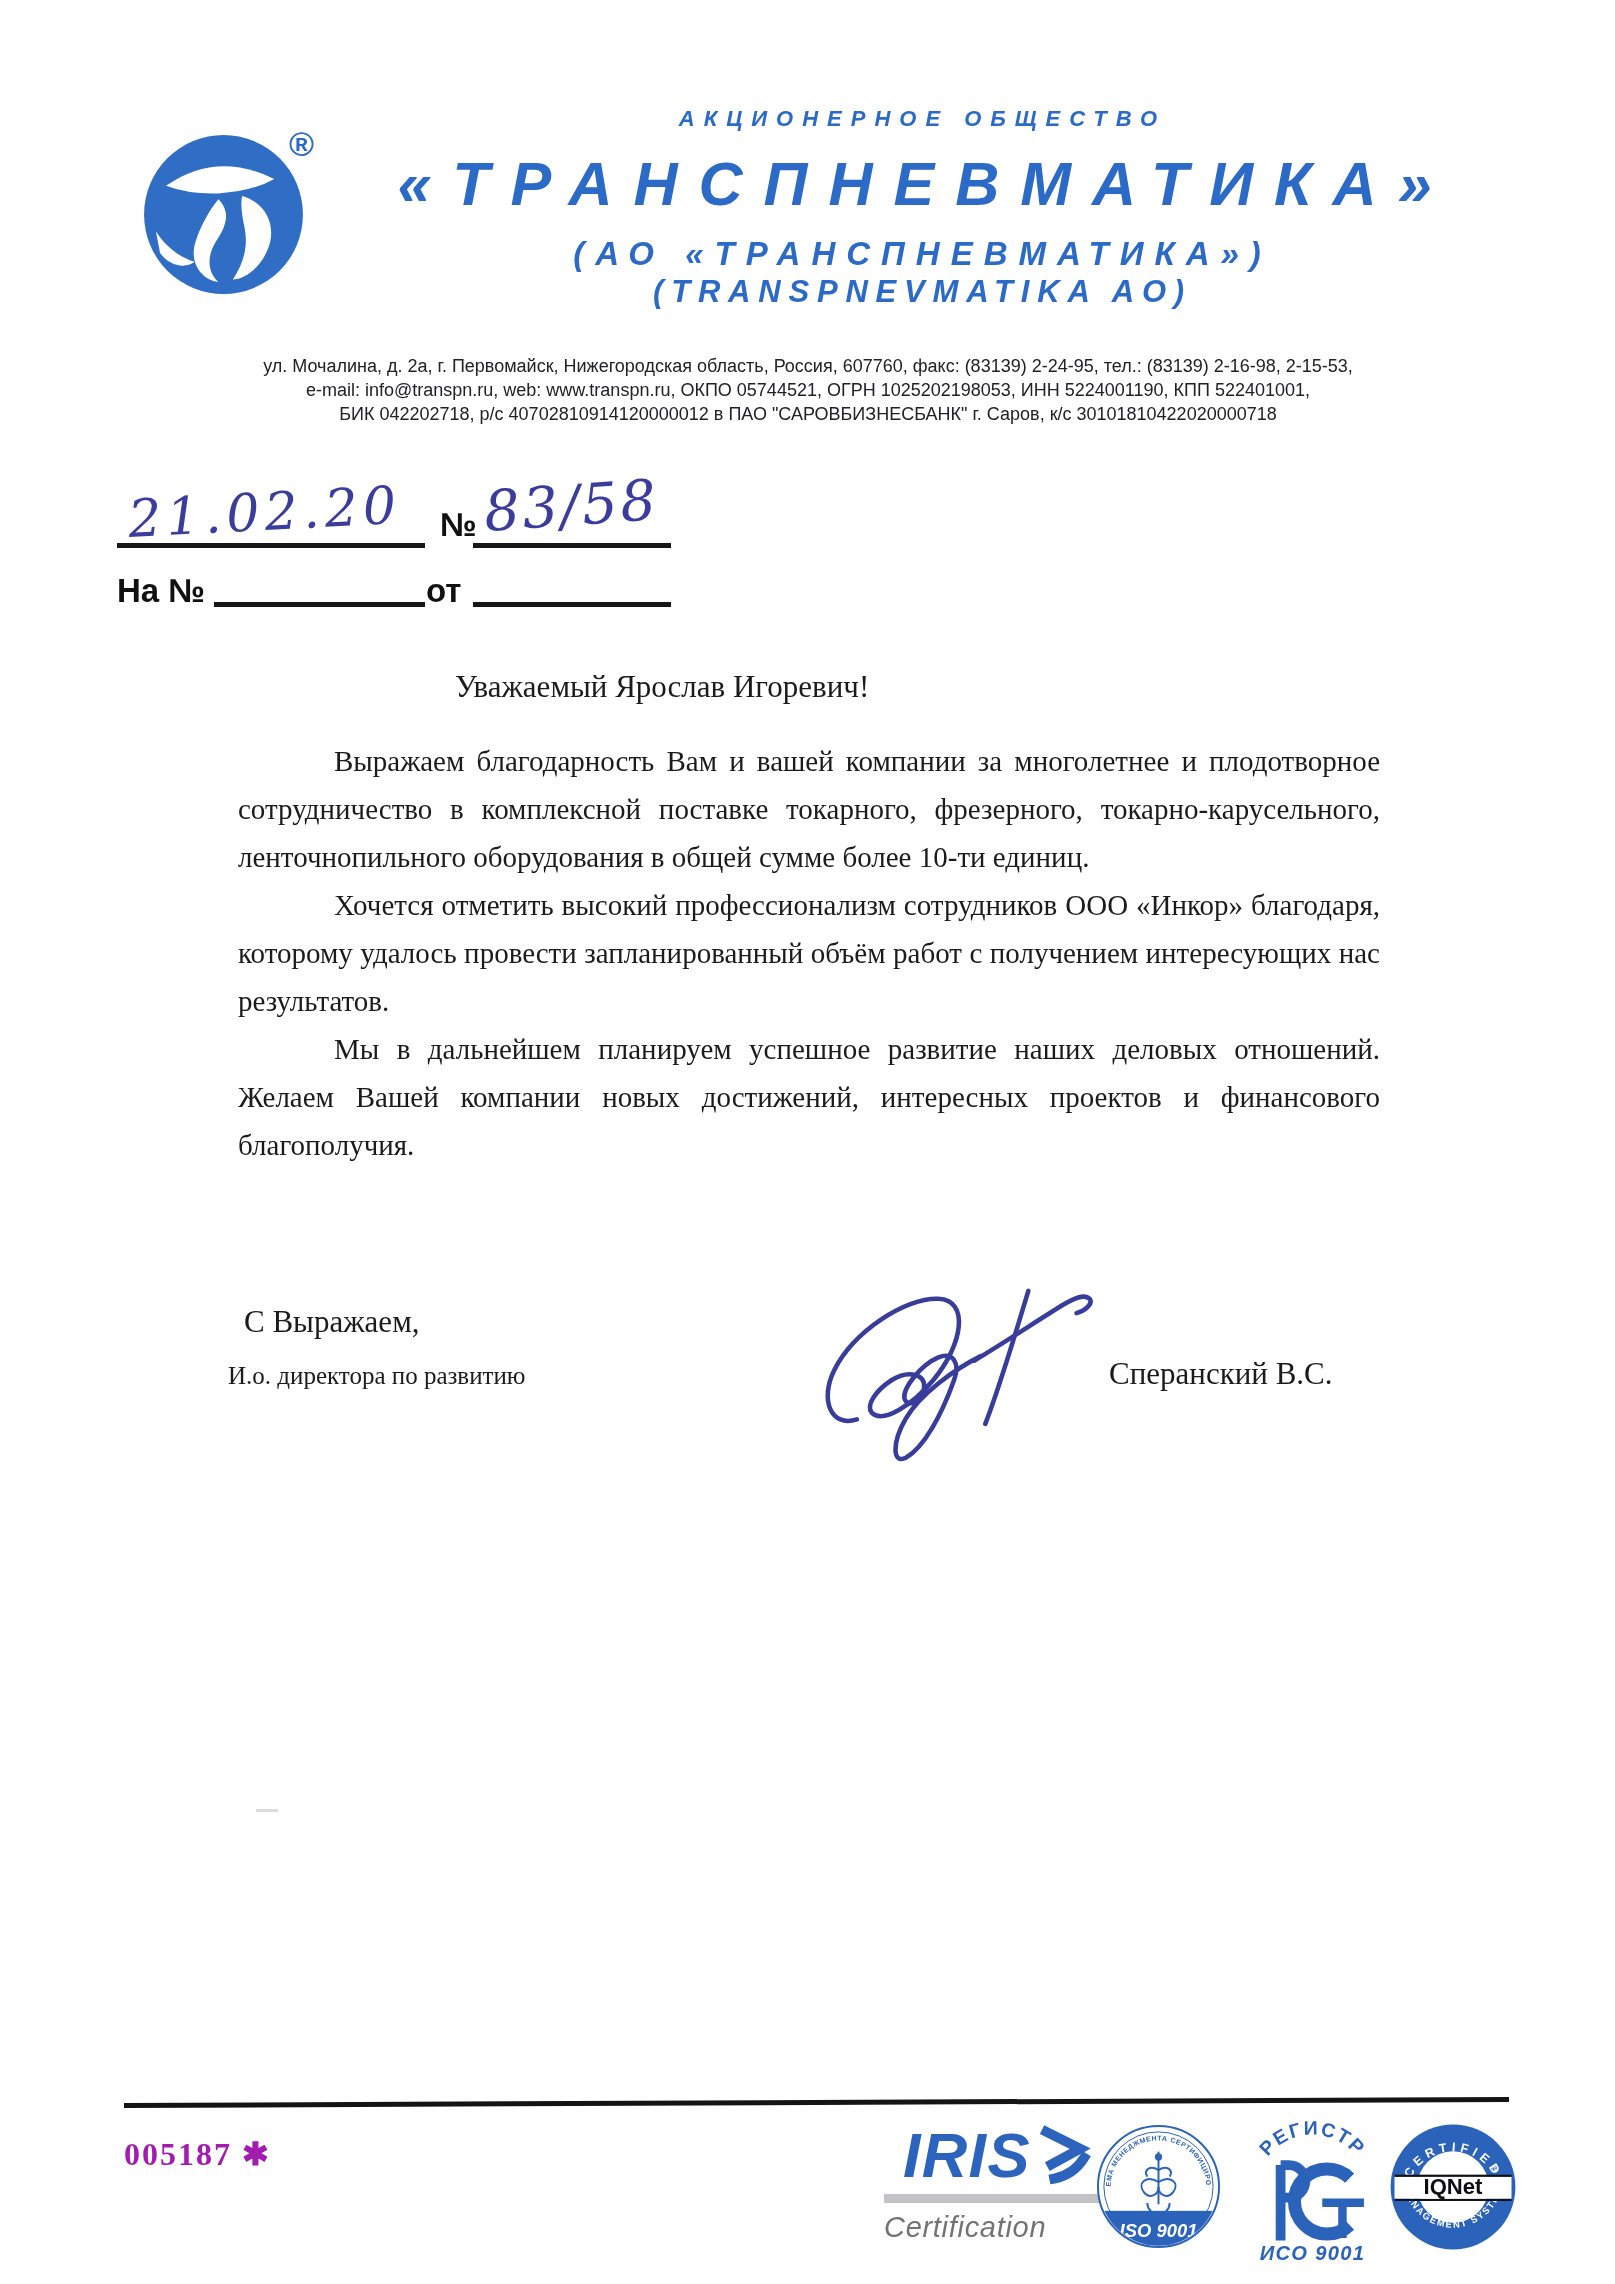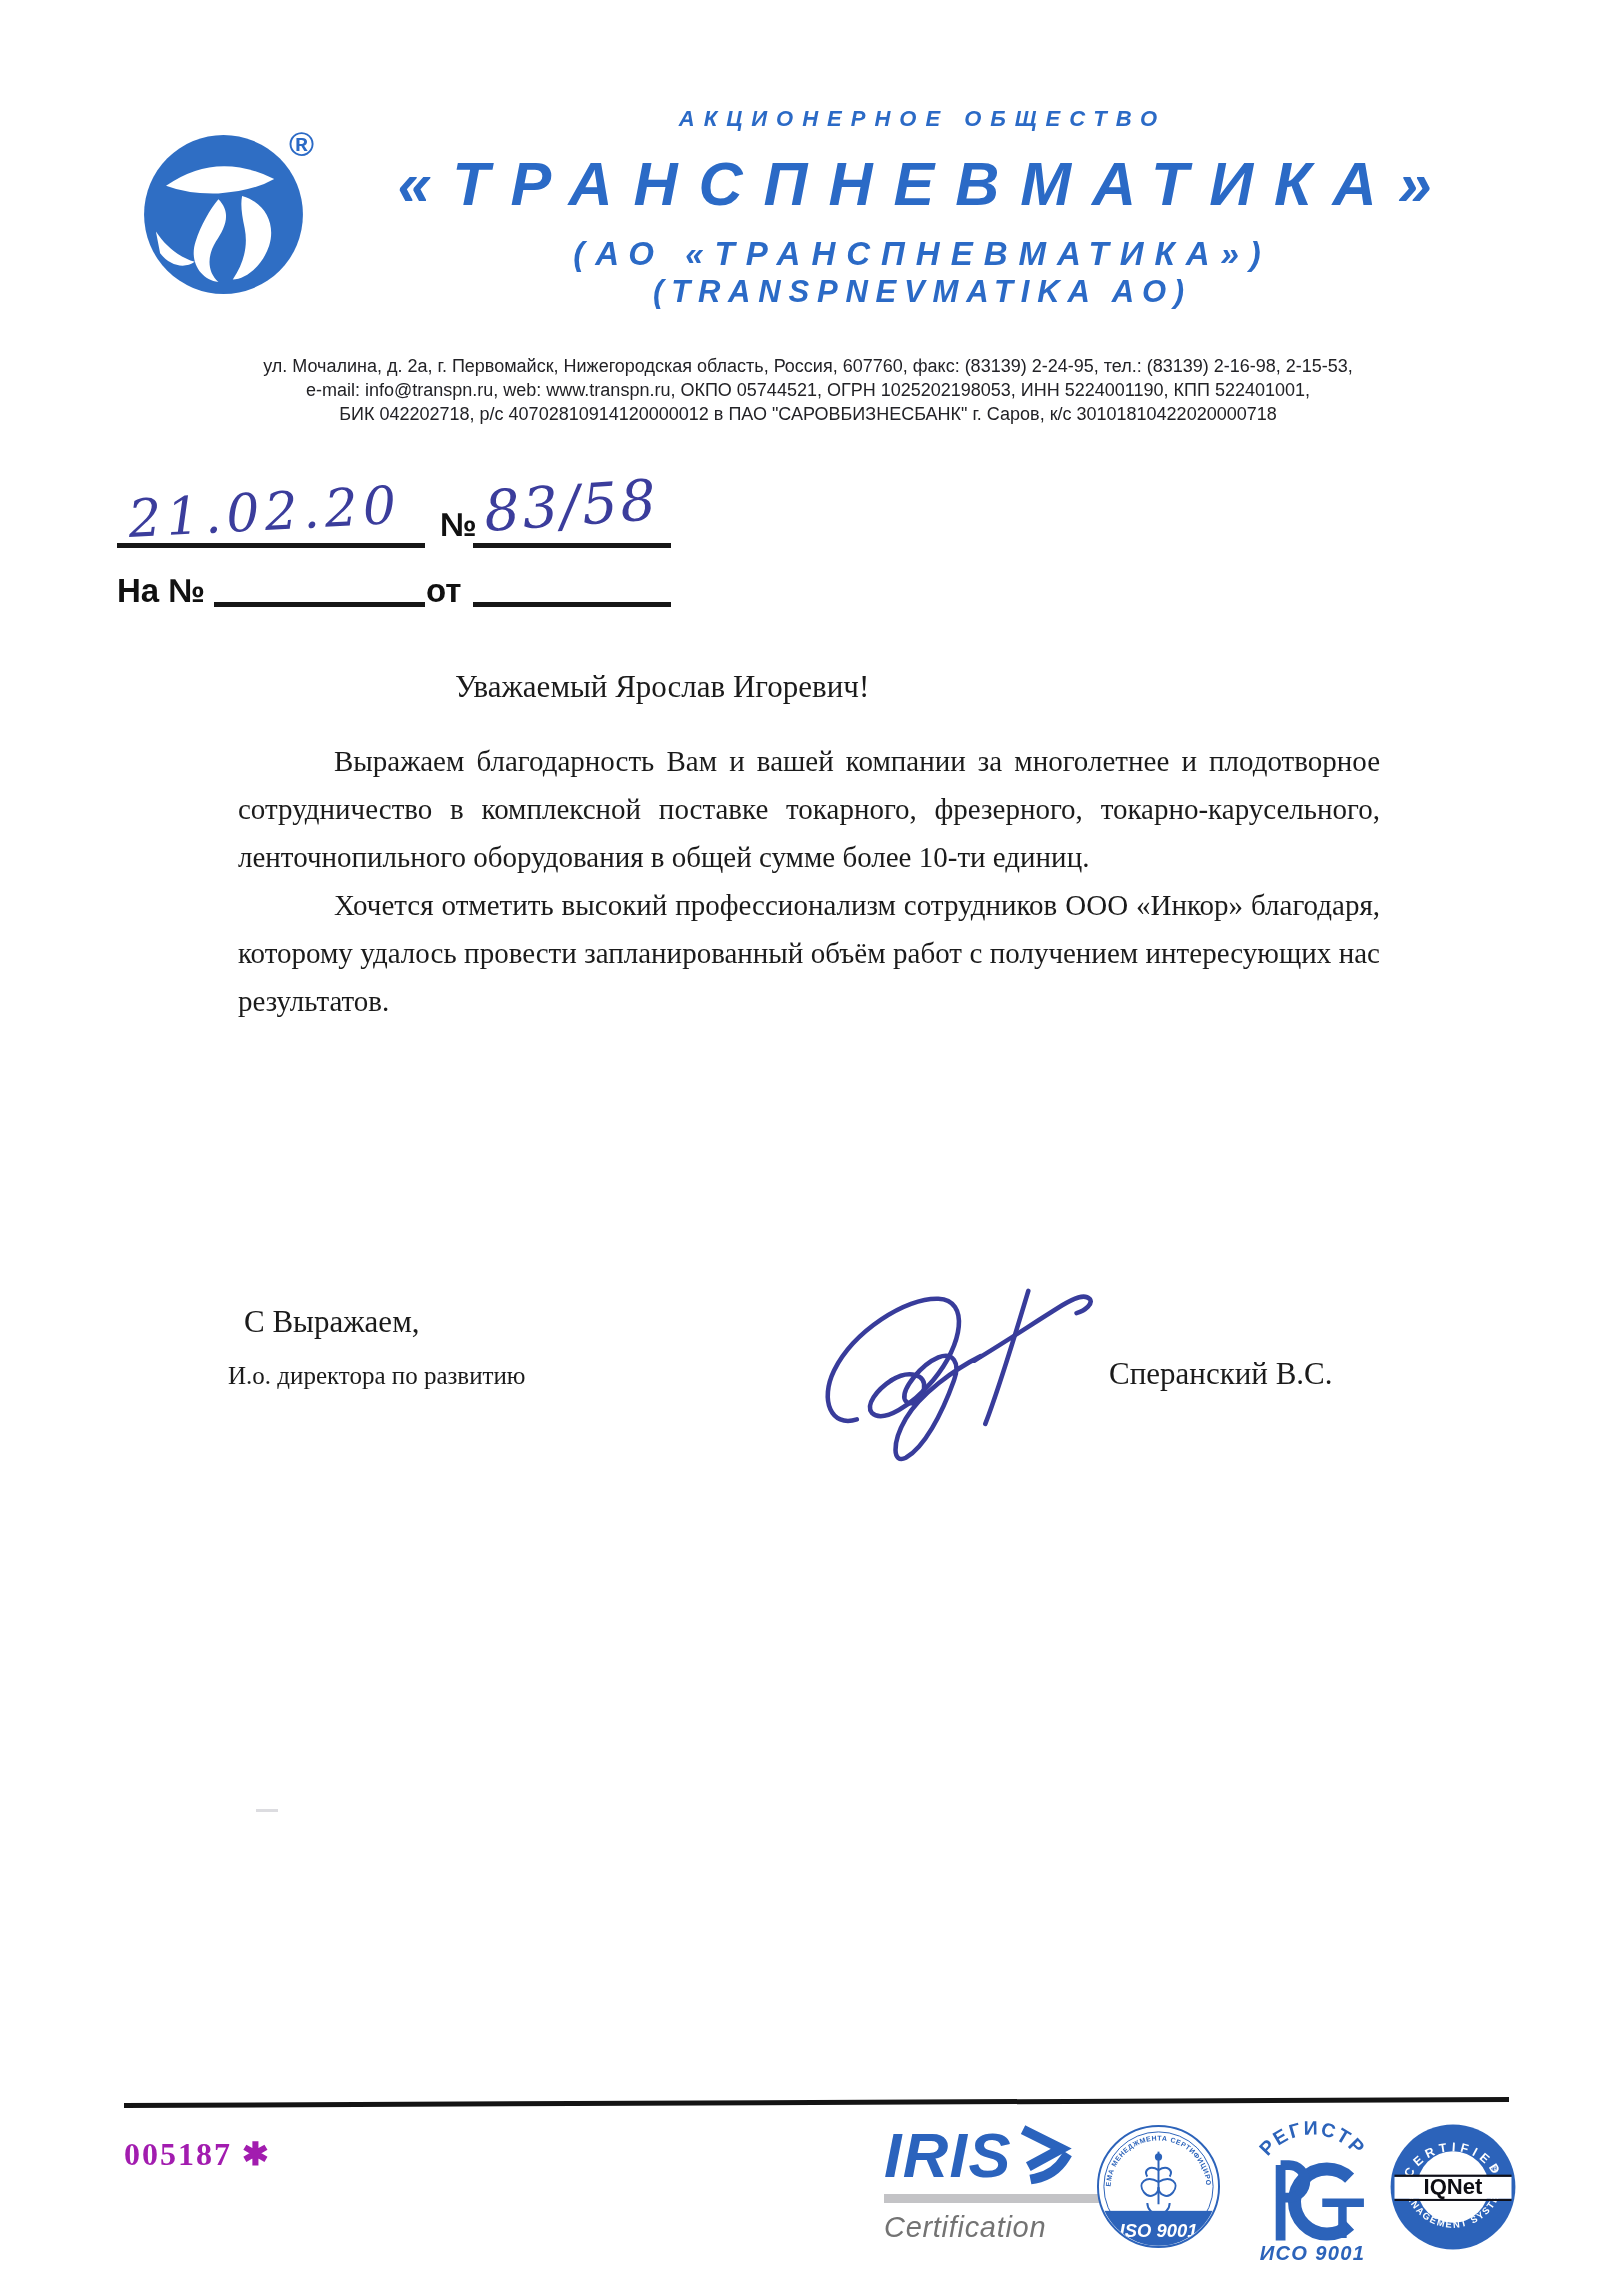--- a/index.html
+++ b/index.html
@@ -34,21 +34,21 @@
   .signer-title{left:228px;top:1362px;font-size:25px;}
   .signer-name{left:1109px;top:1356px;font-size:31px;}
   .sig-svg{left:808px;top:1279px;}
 
   
   .artifact-dash{left:256px;top:1809px;width:22px;height:3.3px;background:#dcdce0;}
   .bottom-rule{left:124px;top:2100px;width:1385px;height:5.2px;background:#141414;transform:rotate(-0.25deg);}
   .doc-number{left:124px;top:2135px;font-size:32px;font-weight:bold;letter-spacing:2px;color:#a21caf;}
 
   .iris-block{left:884px;top:2124px;width:235px;}
-  .iris-row{display:flex;align-items:flex-start;gap:6.5px;}
+  .iris-row{display:flex;align-items:flex-start;gap:6.5px;margin-left:19px;}
   .iris-name{font-family:"Liberation Sans",sans-serif;font-weight:bold;font-style:italic;
              font-size:63px;line-height:63px;color:#2b63bd;letter-spacing:1.3px;}
   .iris-bar{margin-top:5.2px;width:227px;height:8.5px;background:#c3c3c6;}
   .iris-cert{margin-top:8px;font-family:"Liberation Sans",sans-serif;font-weight:normal;font-style:italic;
              font-size:29px;color:#737373;letter-spacing:0.7px;}
   .logo-svg{position:absolute;}
 </style>
 </head>
 <body>
 
@@ -83,20 +83,21 @@
   <div class="abs ref-label" style="left:117px;top:572px;">На №</div>
   <div class="abs uline" style="left:214px;top:602px;width:211px;"></div>
   <div class="abs ref-label" style="left:426px;top:572px;">от</div>
   <div class="abs uline" style="left:473px;top:602px;width:198px;"></div>
 
   <div class="abs salutation">Уважаемый Ярослав Игоревич!</div>
 
   <div class="abs body-text">
     <p>Выражаем благодарность Вам и вашей компании за многолетнее и плодотворное сотрудничество в комплексной поставке токарного, фрезерного, токарно-карусельного, ленточнопильного оборудования в общей сумме более 10-ти единиц.</p>
     <p>Хочется отметить высокий профессионализм сотрудников ООО «Инкор» благодаря, которому удалось провести запланированный объём работ с получением интересующих нас результатов.</p>
+    <p>Мы в дальнейшем планируем успешное развитие наших деловых отношений. Желаем Вашей компании новых достижений, интересных проектов и финансового благополучия.</p>
   </div>
 
   <div class="abs closing">С Выражаем,</div>
   <div class="abs signer-title">И.о. директора по развитию</div>
 
   <svg class="abs sig-svg" width="352" height="196" viewBox="0 0 540 300">
     <g fill="none" stroke="#383c9b" stroke-width="7" stroke-linecap="round">
       <path d="M75,215 C35,228 18,185 40,140 C70,80 150,28 200,30 C248,32 238,100 192,155 C160,193 115,222 98,205 C88,193 105,170 128,155"></path>
       <path d="M128,155 C155,138 182,146 178,168 C174,188 152,198 148,183 C145,168 172,132 200,120 C222,111 234,128 224,155 C205,208 178,258 150,274 C130,284 128,252 150,214 C172,176 225,138 265,118"></path>
       <path d="M255,125 C300,98 345,68 390,40 C408,29 424,22 432,30 C438,37 426,48 412,52"></path>

